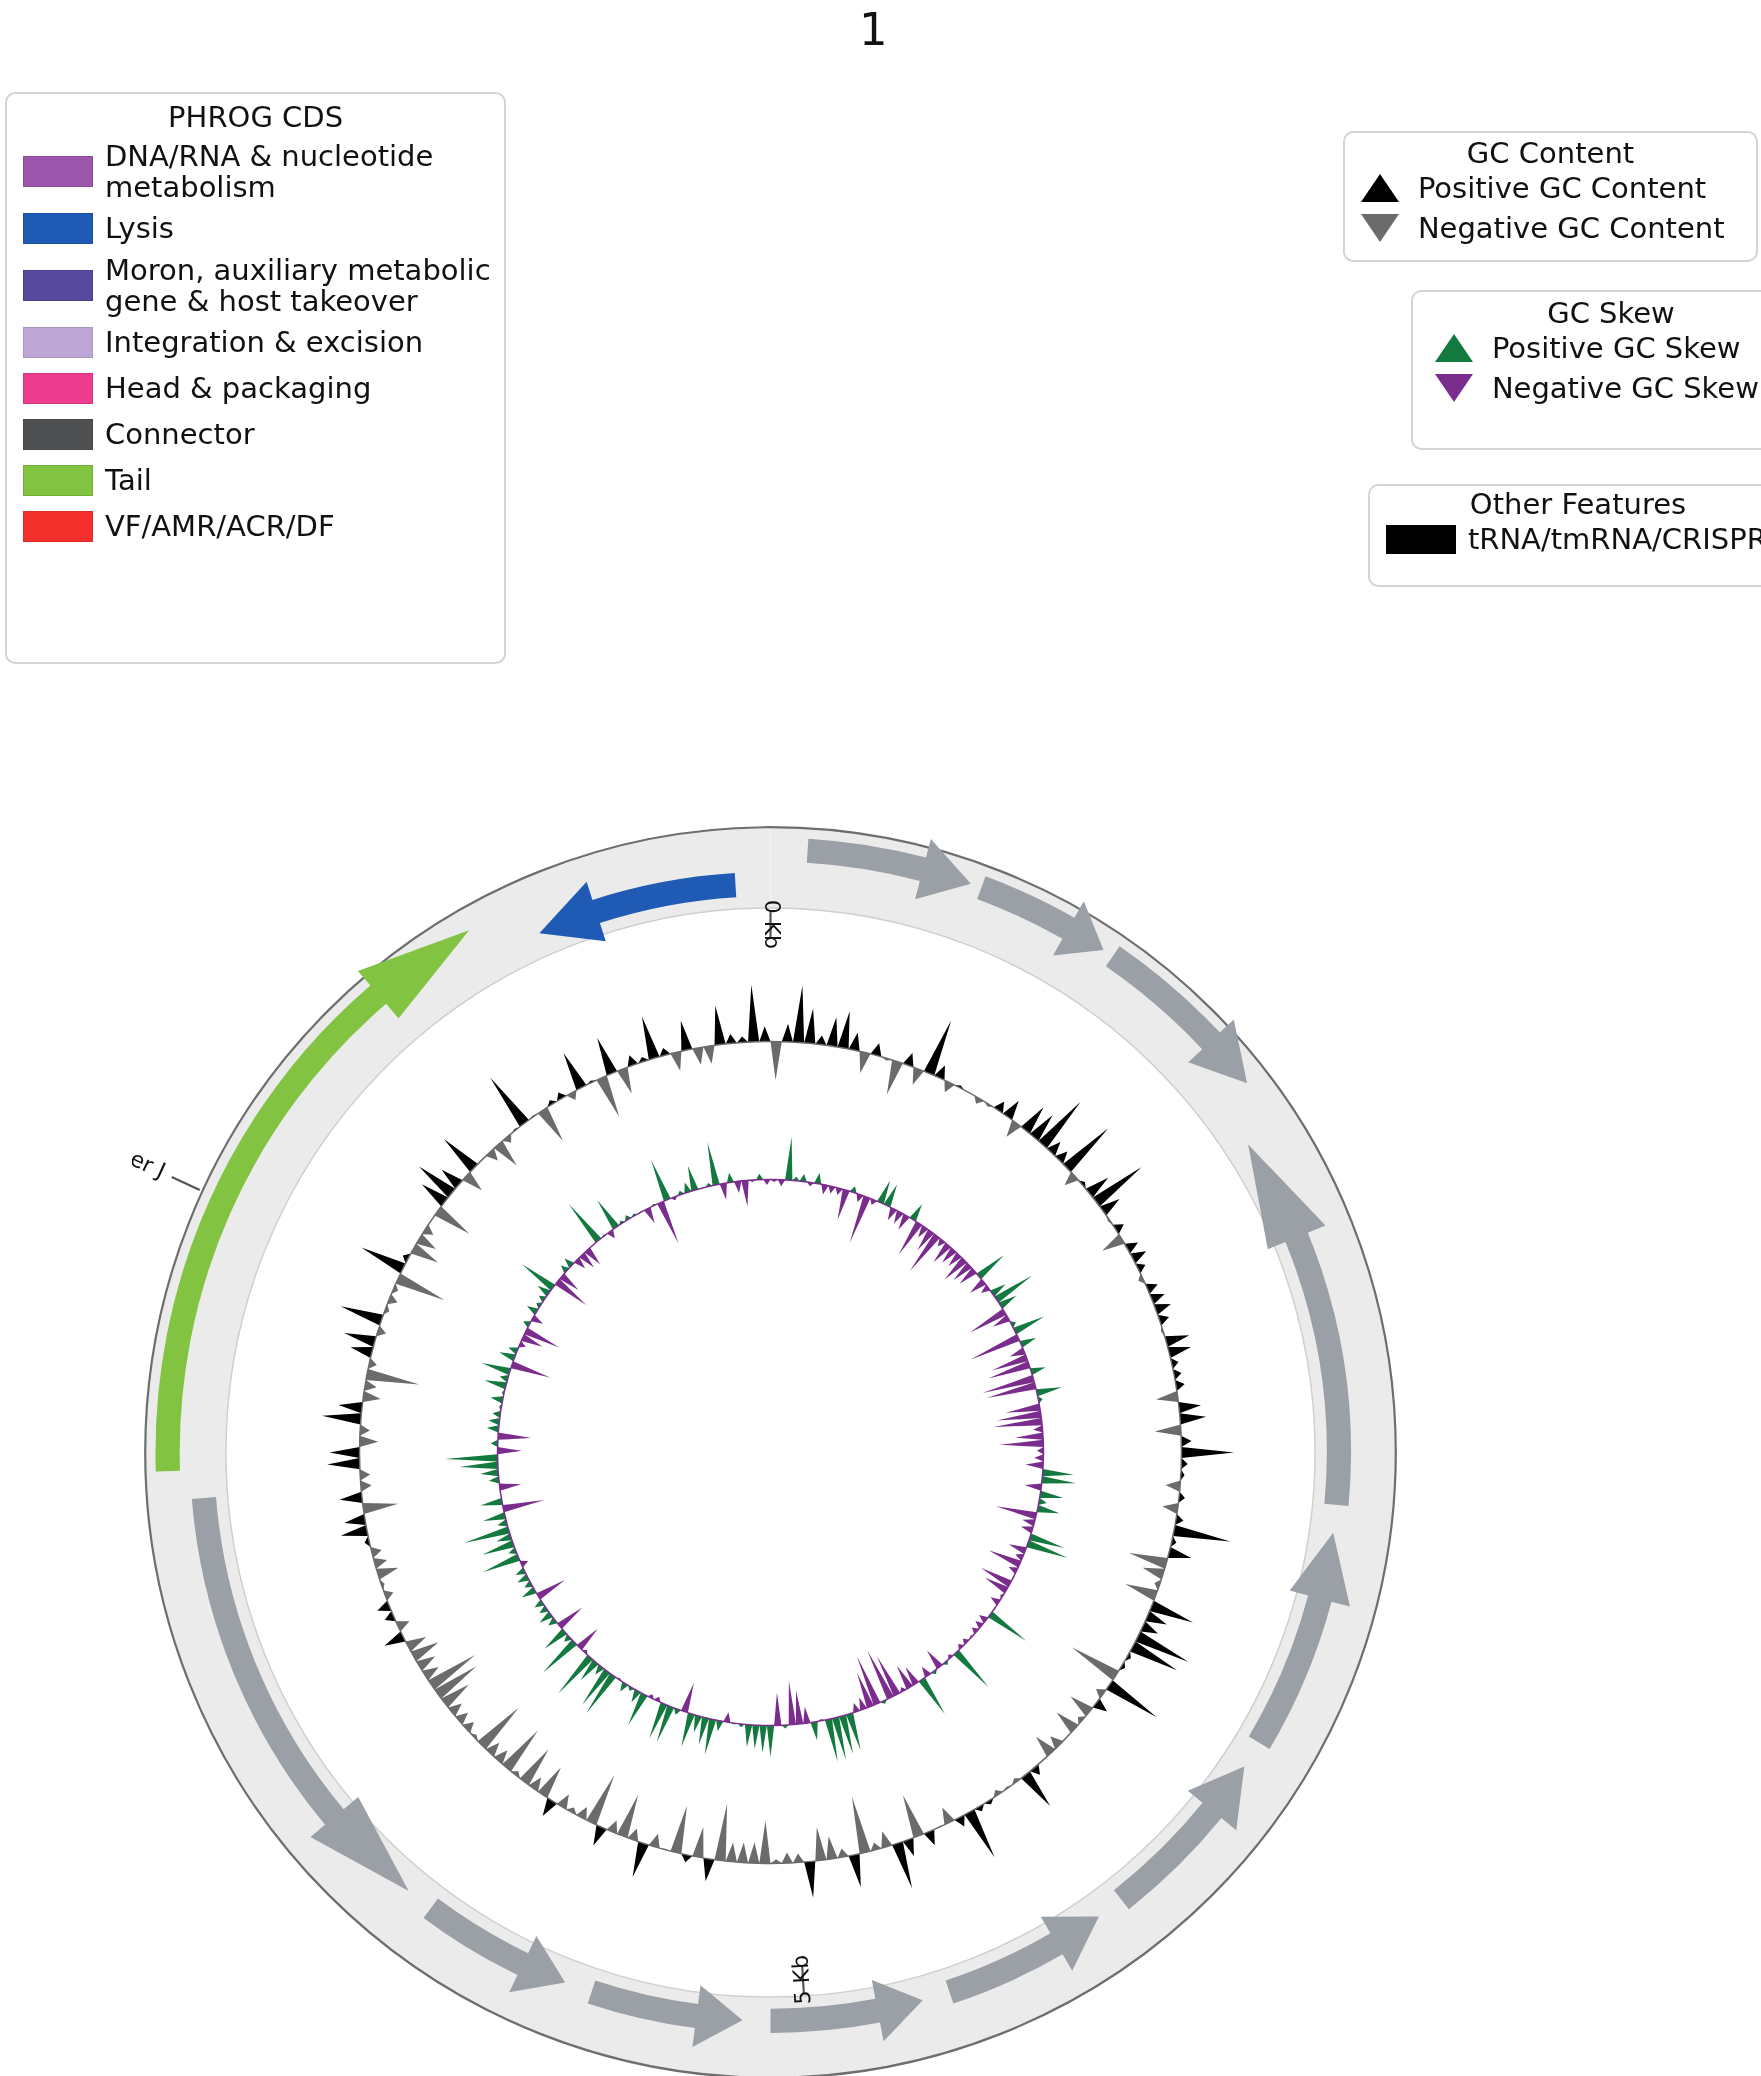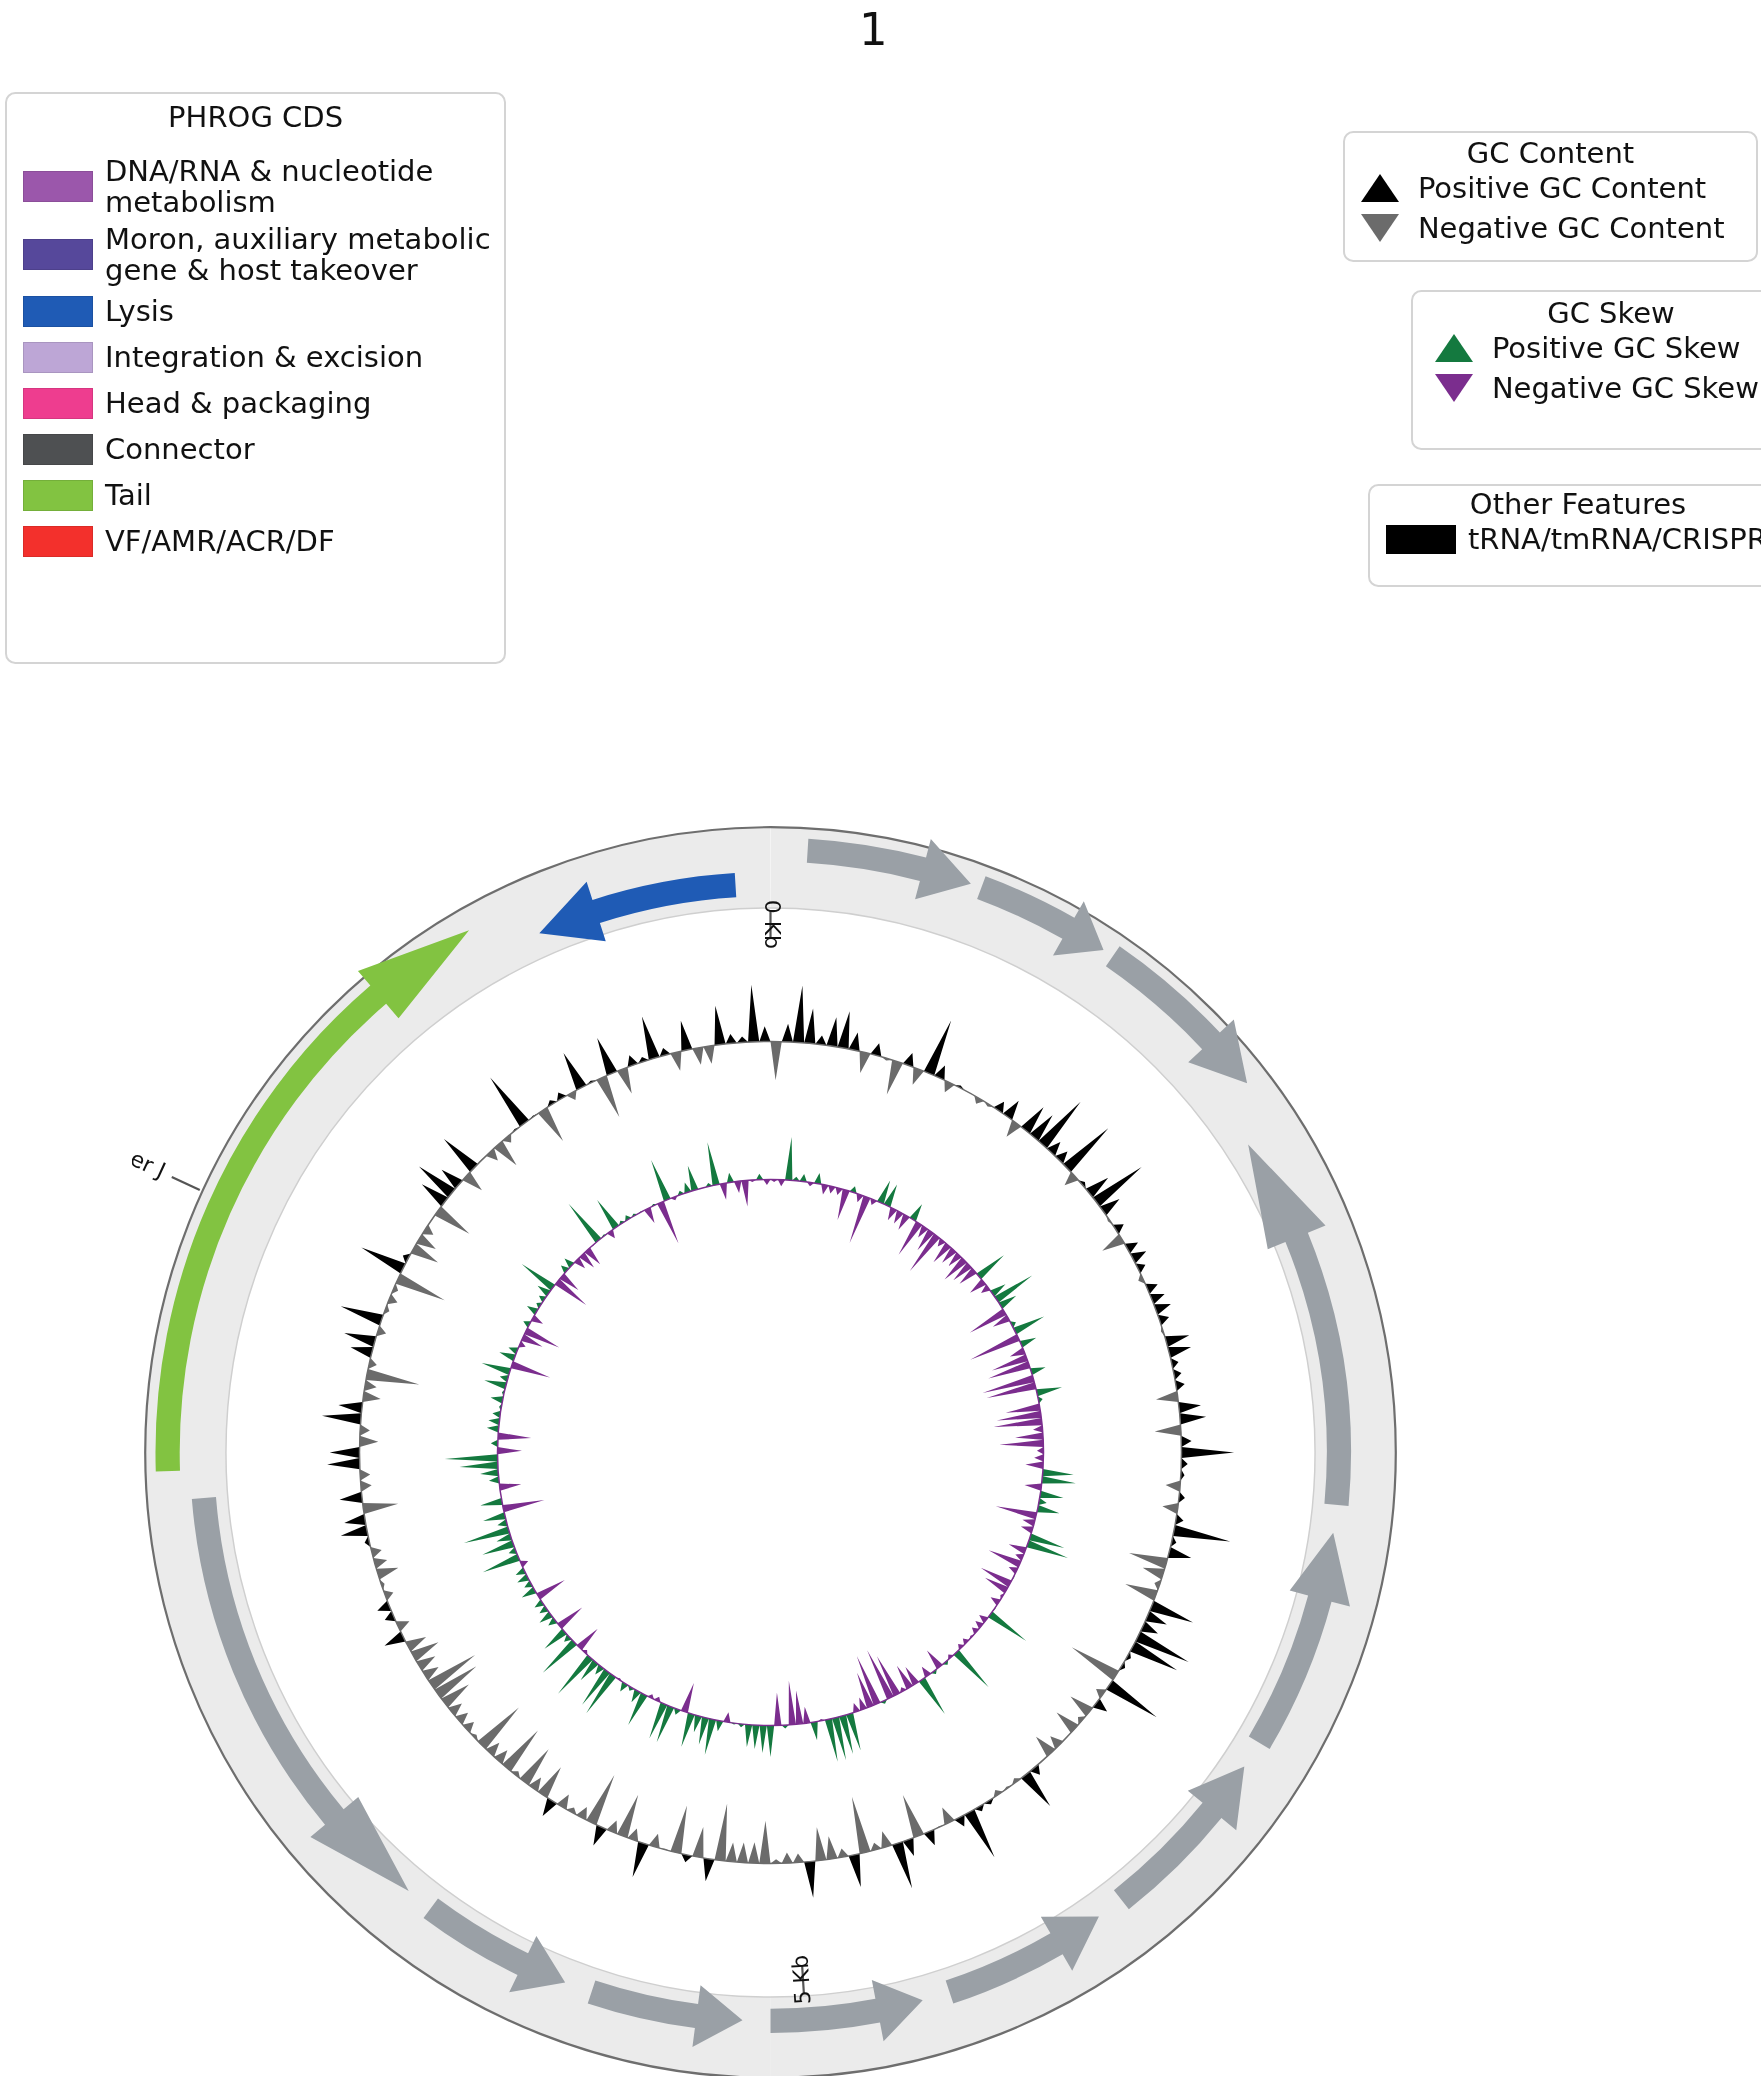--- a/index.html
+++ b/index.html
@@ -44,21 +44,21 @@
     display:flex; align-items:center; justify-content:flex-start;
     padding-left:16px; box-sizing:border-box;
   }
   .legend-label{ padding-left:2.9px; line-height:1.06; }
 
   
   #legend-phrog{
     left:5.1px; top:92px; width:501px; height:572px;
     padding:8.8px 0 0 0;
   }
-  #legend-phrog .legend-title{ margin-bottom:21px; }
+  #legend-phrog .legend-title{ margin-bottom:6px; }
   #legend-phrog .legend-row{ min-height:46px; }
 
   
   .tri-up, .tri-down{
     width:0;height:0;flex:0 0 auto;
   }
   .tri-up{ border-left:19px solid transparent; border-right:19px solid transparent; }
   .tri-down{ border-left:19px solid transparent; border-right:19px solid transparent; }
   .marker-wrap{
     width:70px; flex:0 0 70px; display:flex; align-items:center; justify-content:center;
@@ -94,33 +94,33 @@
 
 
   <div class="legend-row" style="min-height:68px">
     <span class="swatch-wrap">
         <span class="swatch" style="background:#9b57ab"></span>
       </span>
     <span class="legend-label" style="white-space:pre-line">DNA/RNA &amp; nucleotide
  metabolism</span>
   </div>
 
+  <div class="legend-row">
+    <span class="swatch-wrap">
+        <span class="swatch" style="background:#1f5bb5"></span>
+      </span>
+    <span class="legend-label">Lysis</span>
+  </div>
+
   <div class="legend-row" style="min-height:68px">
     <span class="swatch-wrap">
         <span class="swatch" style="background:#56489b"></span>
       </span>
     <span class="legend-label" style="white-space:pre-line">Moron, auxiliary metabolic
  gene &amp; host takeover</span>
-  </div>
-
-  <div class="legend-row">
-    <span class="swatch-wrap">
-        <span class="swatch" style="background:#1f5bb5"></span>
-      </span>
-    <span class="legend-label">Lysis</span>
   </div>
 
   <div class="legend-row">
     <span class="swatch-wrap">
         <span class="swatch" style="background:#bda6d6"></span>
       </span>
     <span class="legend-label">Integration &amp; excision</span>
   </div>
 
   <div class="legend-row">

